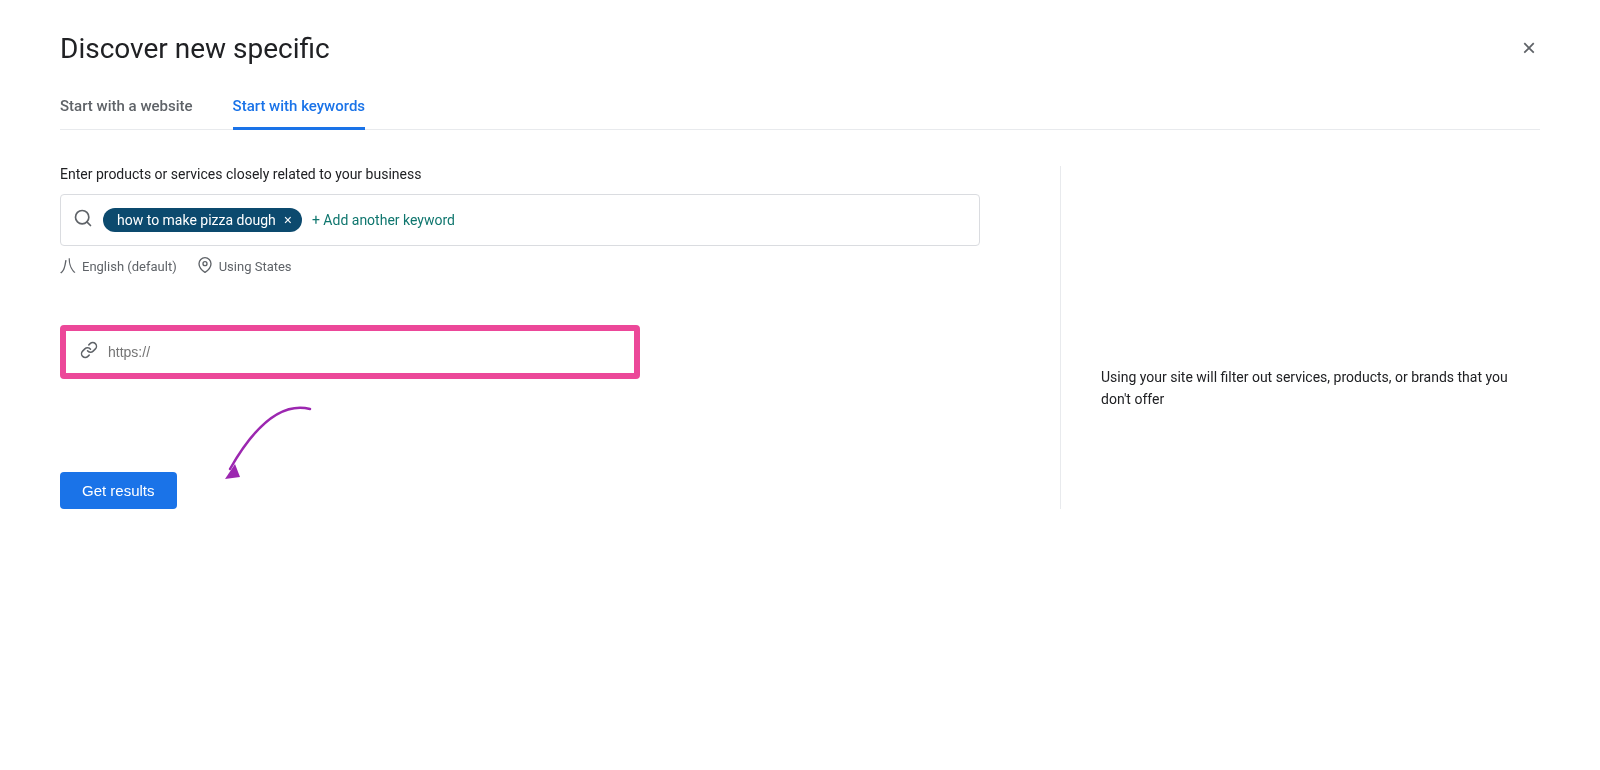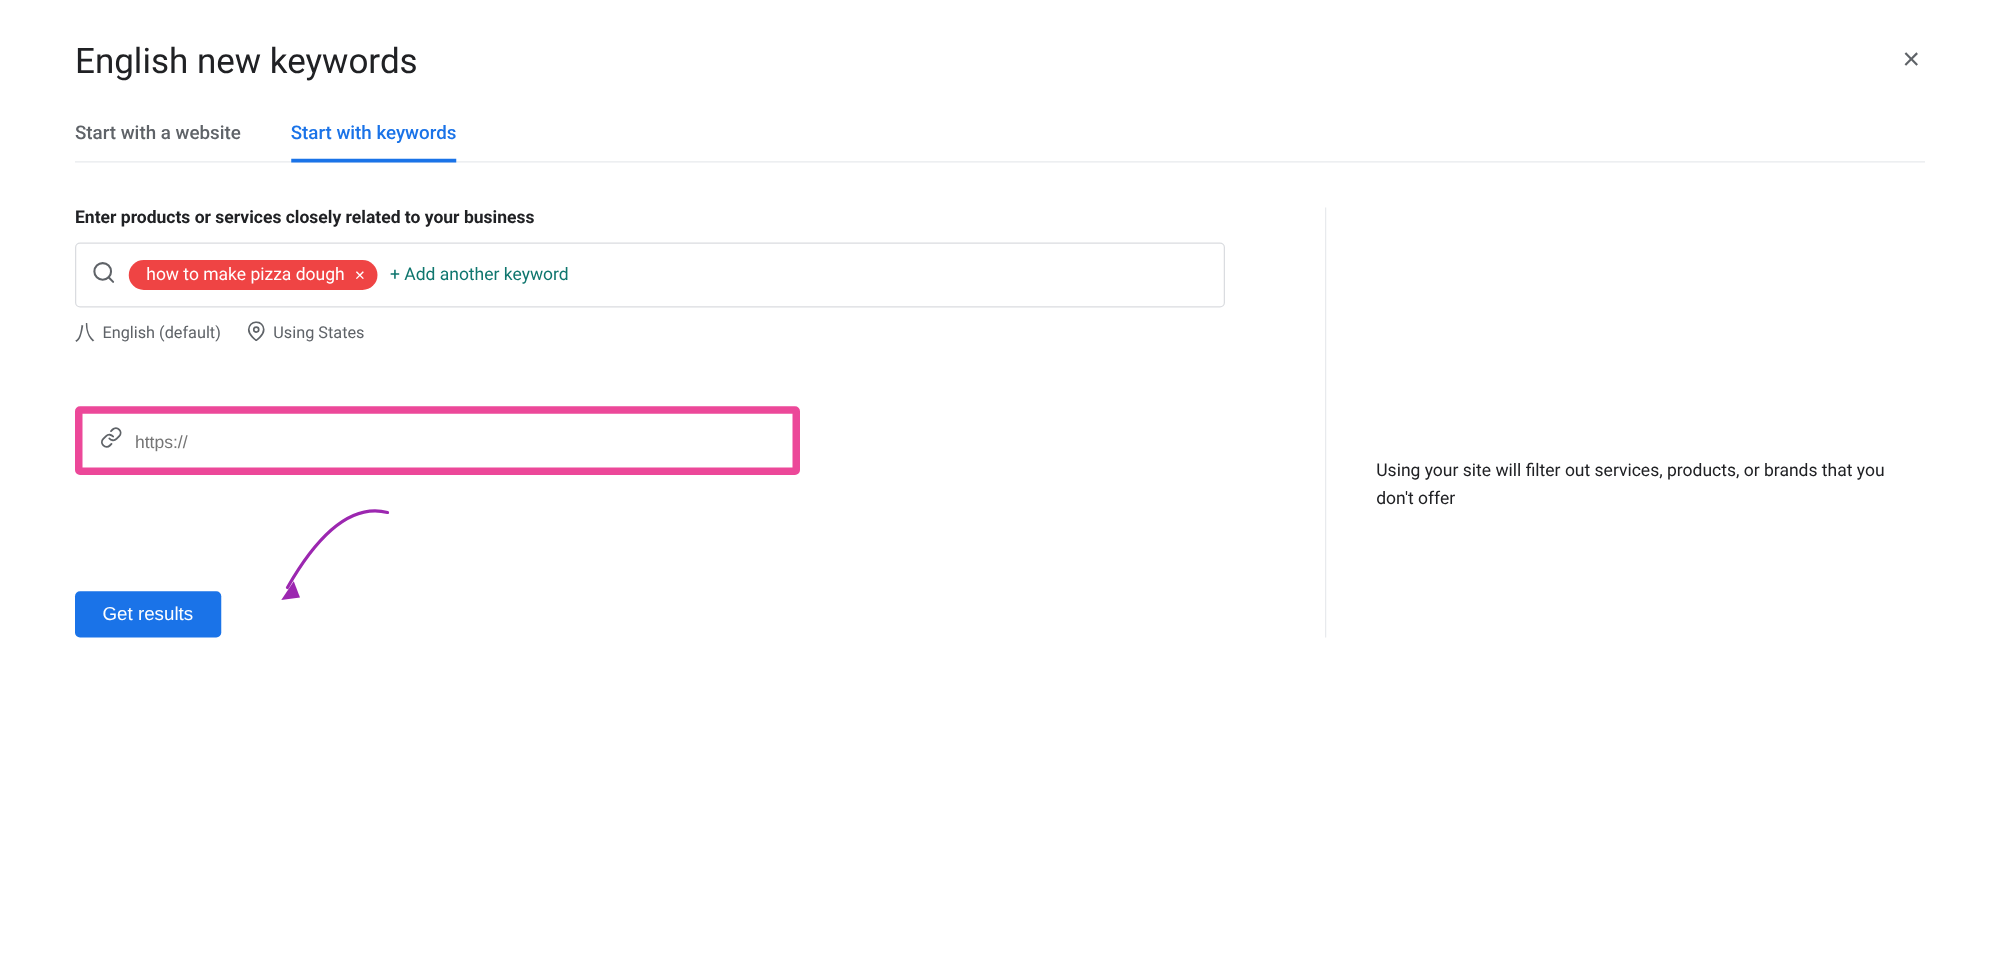--- a/index.html
+++ b/index.html
@@ -94,21 +94,20 @@
       padding-left: 0;
       font-size: 14px;
       color: #202124;
       line-height: 1.6;
     }
 
     .section-label {
       font-size: 14px;
       color: #202124;
       margin-bottom: 12px;
-      font-weight: bold;
     }
 
     .keyword-input-box {
       display: flex;
       align-items: center;
       border: 1px solid #dadce0;
       border-radius: 4px;
       padding: 8px 12px;
       min-height: 52px;
       cursor: text;
@@ -118,21 +117,21 @@
 
     .search-icon {
       color: #5f6368;
       font-size: 20px;
       flex-shrink: 0;
     }
 
     .keyword-chip {
       display: flex;
       align-items: center;
-      background: #ef4444;
+      background: #0c4a6e;
       color: #fff;
       border-radius: 20px;
       padding: 4px 10px 4px 14px;
       font-size: 14px;
       gap: 8px;
       white-space: nowrap;
     }
 
     .chip-close {
       background: none;
@@ -262,21 +261,21 @@
       line-height: 1.6;
       margin-bottom: 10px;
     }
   </style>
 </head>
 <body>
 
 <div class="modal-container">
 
   <div class="modal-header">
-    <h1 class="modal-title">English new keywords</h1>
+    <h1 class="modal-title">Discover new specific</h1>
     <button class="close-button">×</button>
   </div>
 
   <div class="tabs-container">
     <div class="tab">Start with a website</div>
     <div class="tab active">Start with keywords</div>
   </div>
 
   <div class="content-area">
 

